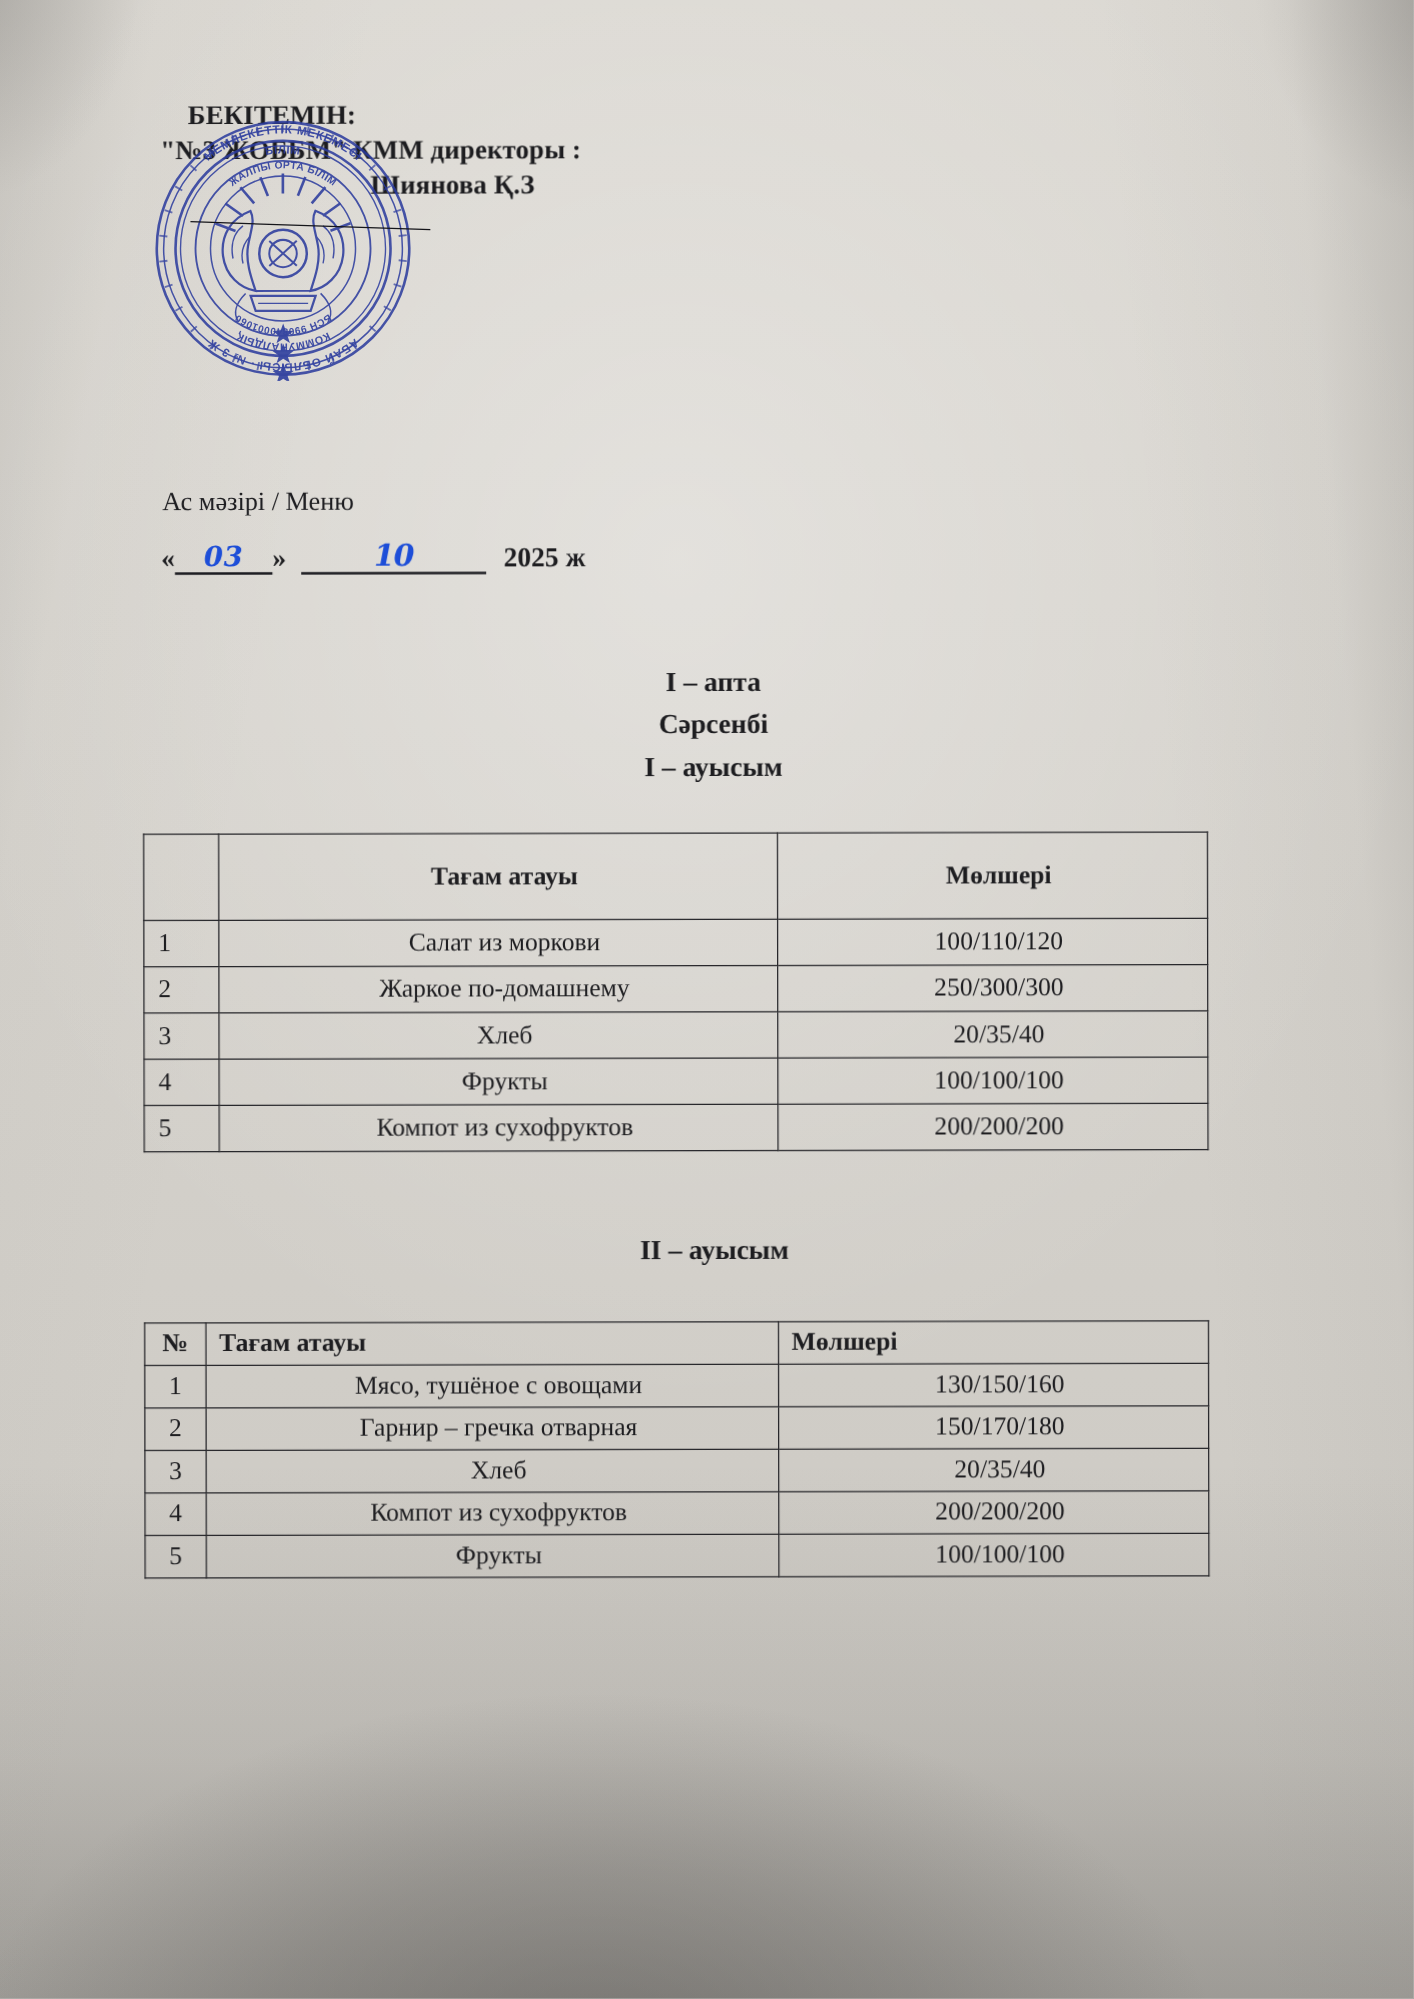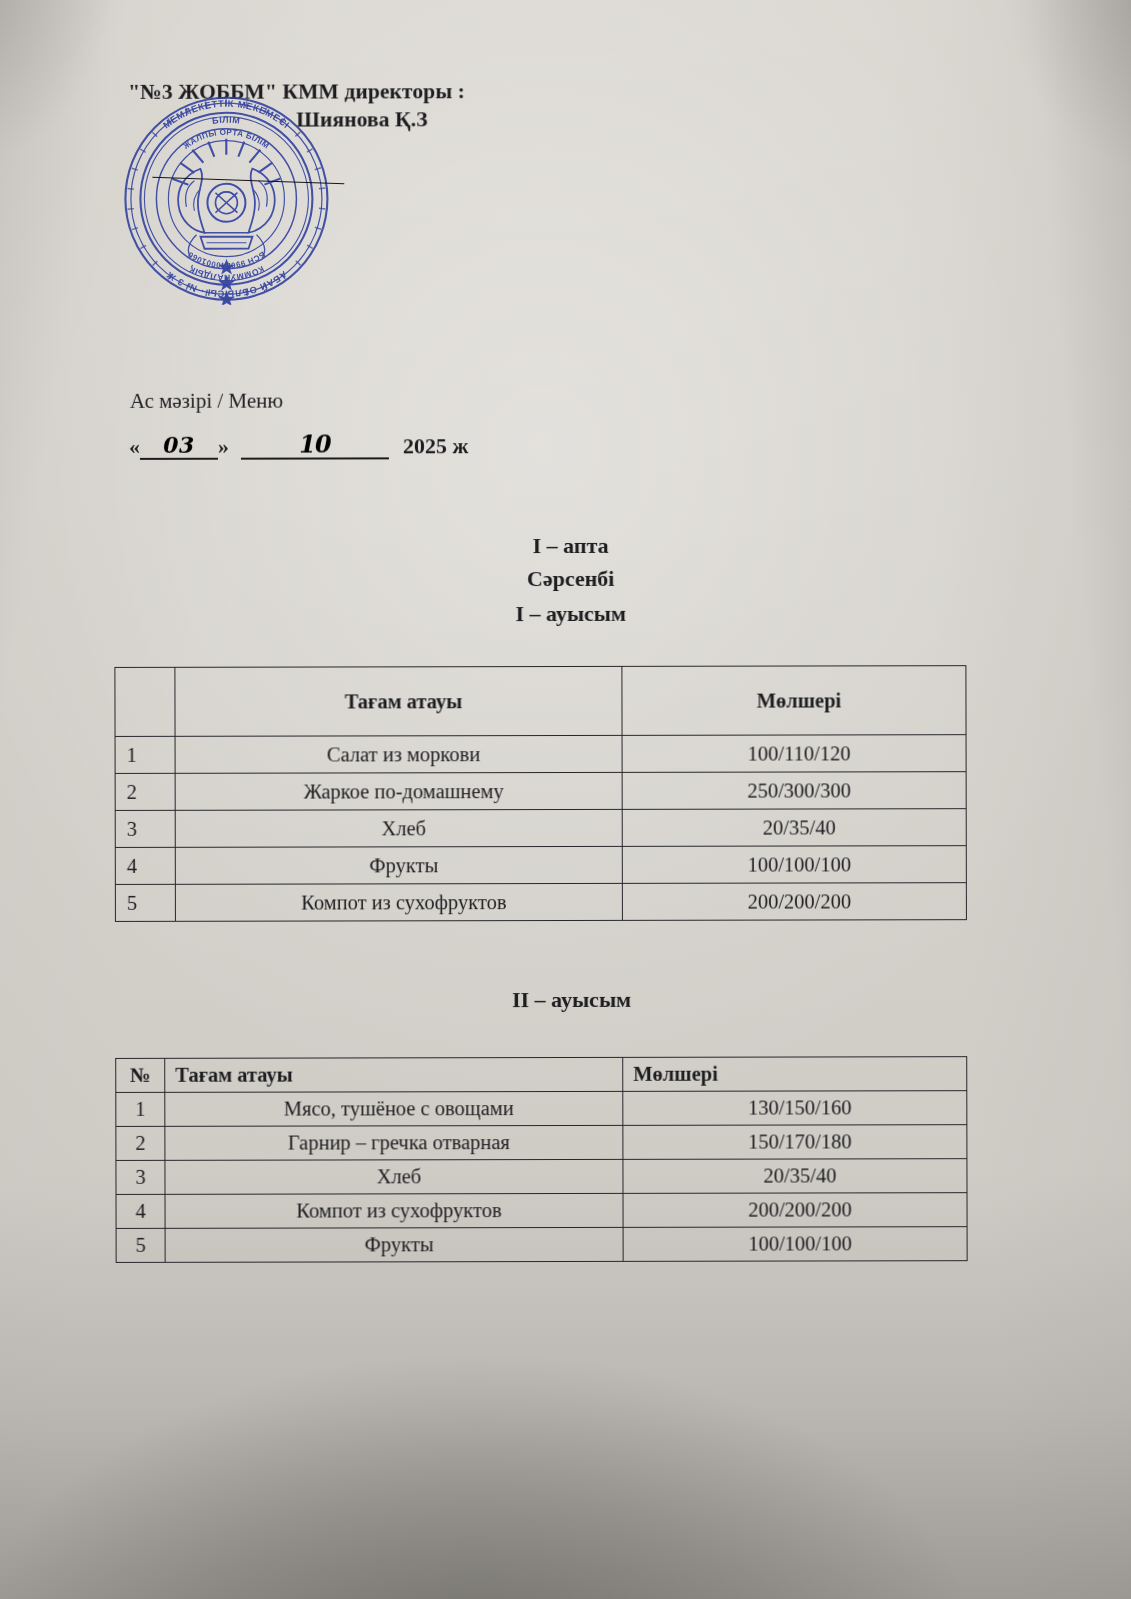--- a/index.html
+++ b/index.html
@@ -112,21 +112,21 @@
   .blank {
     display: inline-block;
     border-bottom: 2.2px solid #1b1b20;
     text-align: center;
     position: relative;
   }
   .blank.b1 { width: 78px; }
   .blank.b2 { width: 148px; margin-left: 12px; margin-right: 14px; }
   .hand {
     font-family: "DejaVu Serif", serif;
-    color: #000000;
+    color: #1d4ed8;
     font-style: italic;
     font-weight: bold;
     font-size: 22px;
     letter-spacing: 0.5px;
     position: relative;
     top: 1px;
   }
   .hand.h2 { font-size: 24px; letter-spacing: -1px; }
   .year { font-size: 22px; font-weight: bold; }
 
@@ -199,20 +199,21 @@
 <div class="page">
 
   <div class="paper-grad-a"></div>
   <div class="paper-grad-b"></div>
   <div class="shadow-topleft"></div>
   <div class="shadow-topright"></div>
 
   <div class="content skewed">
 
     <div class="approval blur-soft">
+      <div class="ln1">БЕКІТЕМІН:</div>
       <div class="ln2">"№3 ЖОББМ" КММ  директоры :</div>
       <div class="ln3">Шиянова Қ.З</div>
     </div>
 
     <div class="stamp">
       <svg viewBox="0 0 244 212" width="244" height="212" aria-hidden="true">
         <defs>
           <path id="arcOuterTop" d="M 30,106 A 92,92 0 0 1 214,106" fill="none"></path>
           <path id="arcOuterBot" d="M 214,106 A 92,92 0 0 1 30,106" fill="none"></path>
           <path id="arcInnerTop" d="M 46,106 A 76,76 0 0 1 198,106" fill="none"></path>

